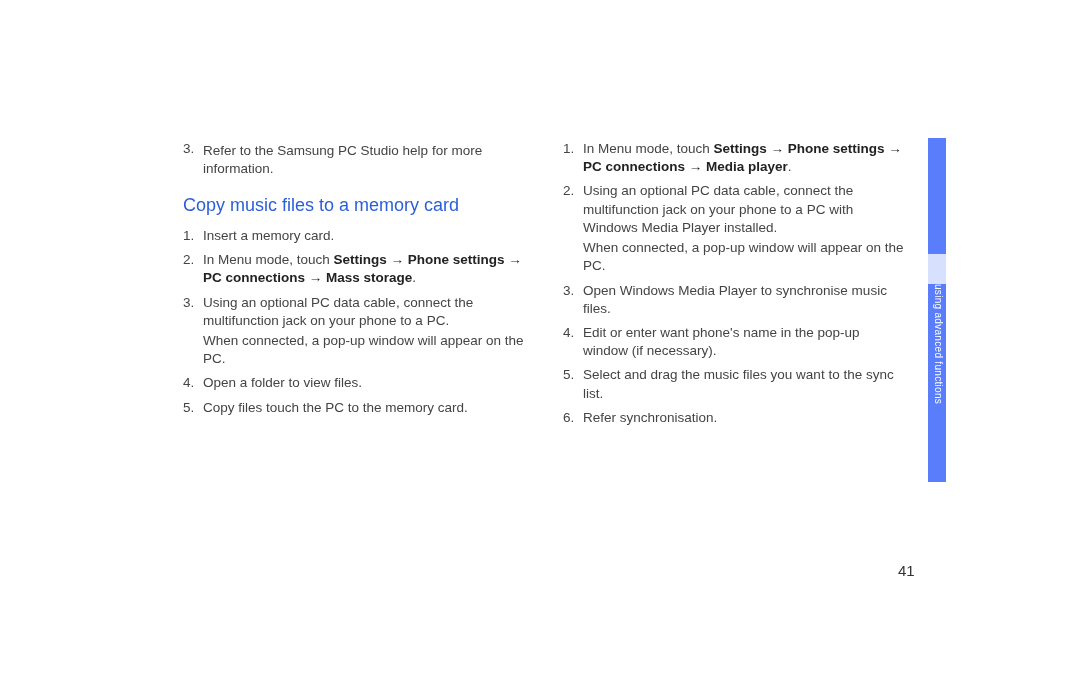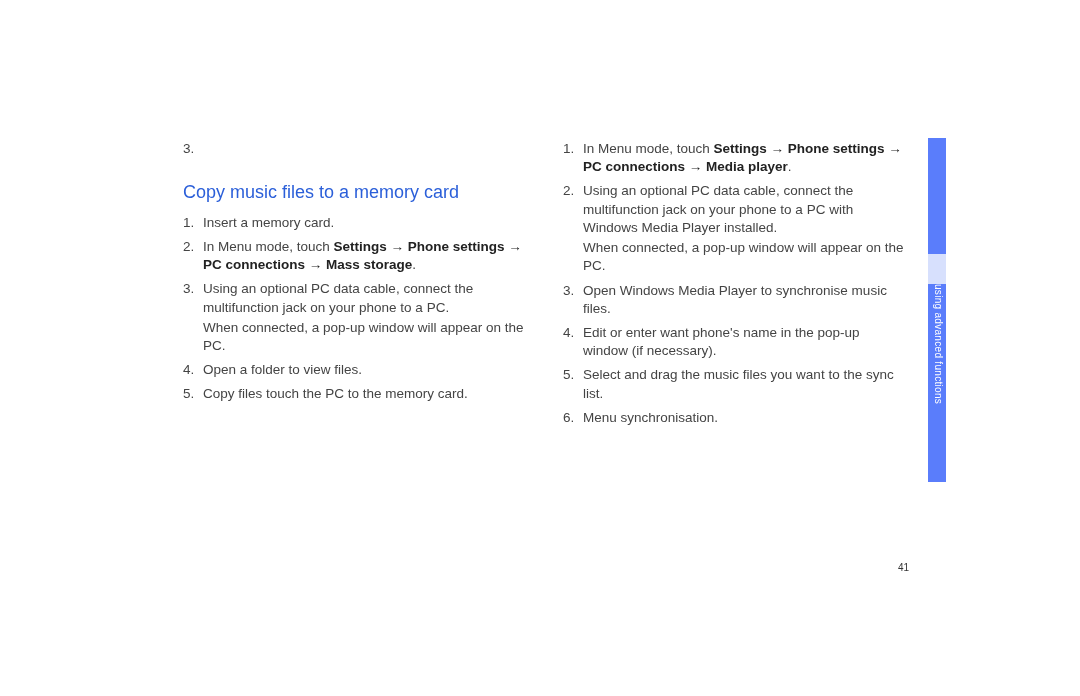--- a/index.html
+++ b/index.html
@@ -22,21 +22,21 @@
   .col {
     width: 344px;
     font-size: 13.5px;
     line-height: 1.35;
     color: #444;
   }
   .heading {
     color: #2b5fd9;
     font-size: 18px;
     font-weight: 400;
-    margin-top: 23px;
+    margin-top: 16px;
     margin-bottom: 10px;
     line-height: 1.25;
   }
   ol.steps {
     list-style: none;
   }
   ol.steps > li {
     display: flex;
     margin-bottom: 6px;
   }
@@ -79,40 +79,41 @@
     text-orientation: mixed;
     letter-spacing: 0.3px;
     display: flex;
     align-items: center;
     justify-content: flex-start;
   }
   .pagenum {
     position: absolute;
     left: 898px;
     top: 562px;
-    font-size: 10px;
+    font-size: 15px;
     color: #333;
   }
 </style>
 </head>
 <body>
 
 <div class="side-tab"></div>
 <div class="side-tab-lightseg"></div>
 <div class="side-label">using advanced functions</div>
 <div class="pagenum">41</div>
 
 <div class="page">
 
   <div class="col">
 
     <ol class="steps">
       <li>
         <span class="num">3.</span>
         <span class="body">
+          <div class="sub">Refer to the Samsung PC Studio help for more information.</div>
         </span>
       </li>
     </ol>
 
     <div class="heading">Copy music files to a memory card</div>
 
     <ol class="steps">
       <li>
         <span class="num">1.</span>
         <span class="body">Insert a memory card.</span>
@@ -165,18 +166,18 @@
       <li>
         <span class="num">4.</span>
         <span class="body">Edit or enter want phone's name in the pop-up window (if necessary).</span>
       </li>
       <li>
         <span class="num">5.</span>
         <span class="body">Select and drag the music files you want to the sync list.</span>
       </li>
       <li>
         <span class="num">6.</span>
-        <span class="body">Menu synchronisation.</span>
+        <span class="body">Refer synchronisation.</span>
       </li>
     </ol>
   </div>
 
 </div>
 
 </body></html>

